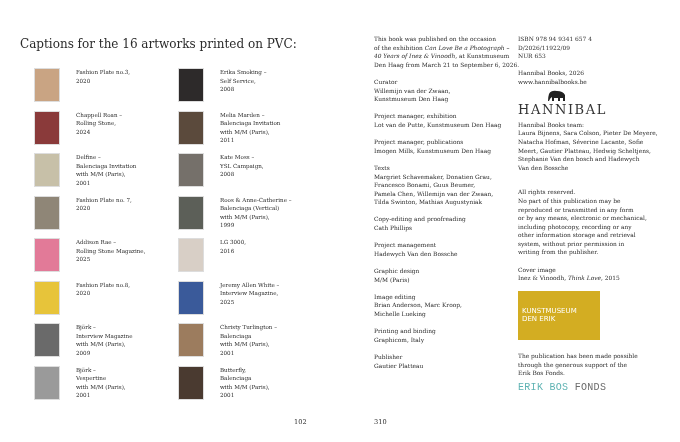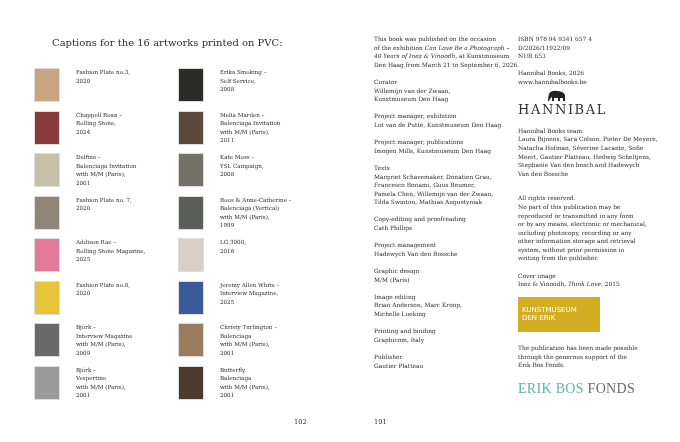--- a/index.html
+++ b/index.html
@@ -1,34 +1,34 @@
 <!DOCTYPE html>
 <html><head>
 <meta charset="utf-8">
 <style>
   html, body { margin:0; padding:0; }
   body { width:680px; height:442px; background:#fff; position:relative; overflow:hidden;
          font-family:"DejaVu Serif", serif; color:#2b2b2b; }
   .page { position:absolute; top:0; height:442px; }
   #left { left:0; width:340px; }
   #right { left:340px; width:340px; }
-  .heading { position:absolute; left:52px; top:37px; font-size:10px; }
+  .heading { position:absolute; left:20px; top:37px; font-size:12px; }
   .item { position:absolute; display:flex; }
   .thumb { width:26px; height:34px; margin-right:16px; flex-shrink:0; border:0.5px solid #ddd; box-sizing:border-box; }
   .cap { font-size:5.6px; line-height:8.5px; }
   .cap span { display:block; }
   .pagenum { position:absolute; font-size:6.6px; top:418px; }
   .col { position:absolute; font-size:5.9px; line-height:8.6px; }
   .col p { margin:0 0 8.6px 0; }
   .col span { display:block; }
   .elephant { width:22px; height:12px; margin:3px 0 2px 28px; }
-  .hannibal { font-size:13px; letter-spacing:1.6px; color:#333; margin-bottom:12px; }
+  .hannibal { font-size:13px; letter-spacing:1.6px; color:#333; margin-bottom:6px; }
   .kunst { background:#d3ad22; color:#fff; font-family:"DejaVu Sans", sans-serif; font-size:7px; line-height:7.4px;
-           width:74px; padding:10px 4px; margin:4px 0 12px 0; }
-  .erik { font-family:Liberation Serif, serif; font-size:14px; letter-spacing:0.3px; margin-top:15px; }
+           width:74px; padding:17px 4px; margin:4px 0 12px 0; }
+  .erik { font-family:Liberation Mono, monospace; font-size:10px; letter-spacing:0.3px; margin-top:6px; }
   .erik .a { color:#5fb3b3; }
   .erik .b { color:#6b6b6b; }
 </style>
 </head>
 <body>
 
 <div id="left" class="page">
   <div class="heading">Captions for the 16 artworks printed on PVC:</div>
   <div id="artworks">
       <div class="item" style="left: 34px; top: 68px;">
@@ -264,14 +264,14 @@
       <span>DEN ERIK</span>
     </div>
     <p style="margin-bottom:2px" id="support">
         <span>The publication has been made possible</span>
         <span>through the generous support of the</span>
         <span>Erik Bos Fonds.</span>
       </p>
     <div class="erik"><span class="a" style="display:inline">ERIK BOS </span><span class="b" style="display:inline">FONDS</span></div>
   </div>
 
-  <div class="pagenum" style="left:34px">191</div>
+  <div class="pagenum" style="left:34px">310</div>
 </div>
 
 </body></html>

